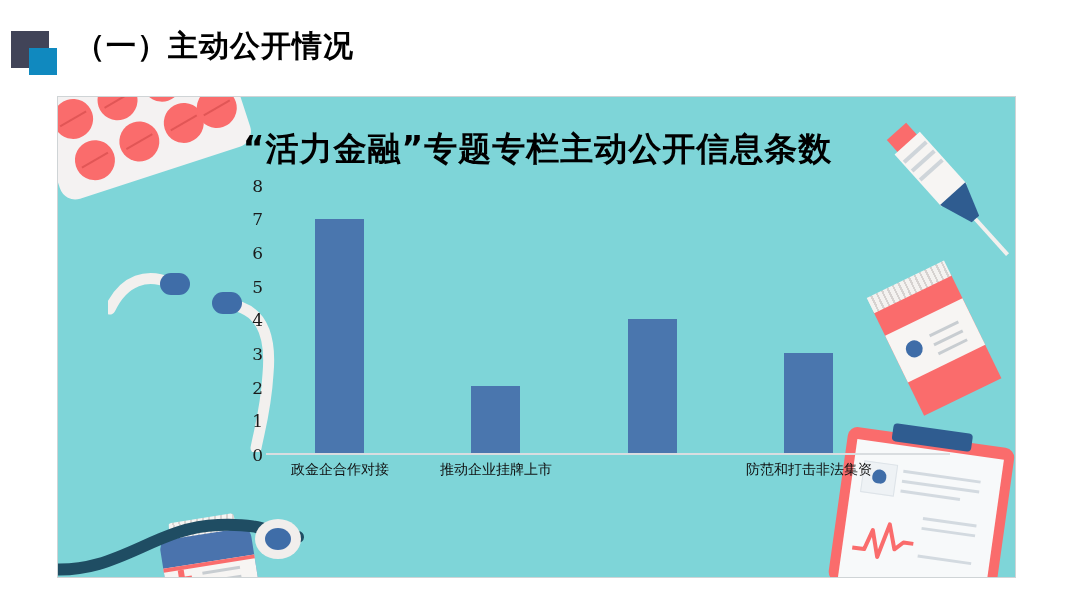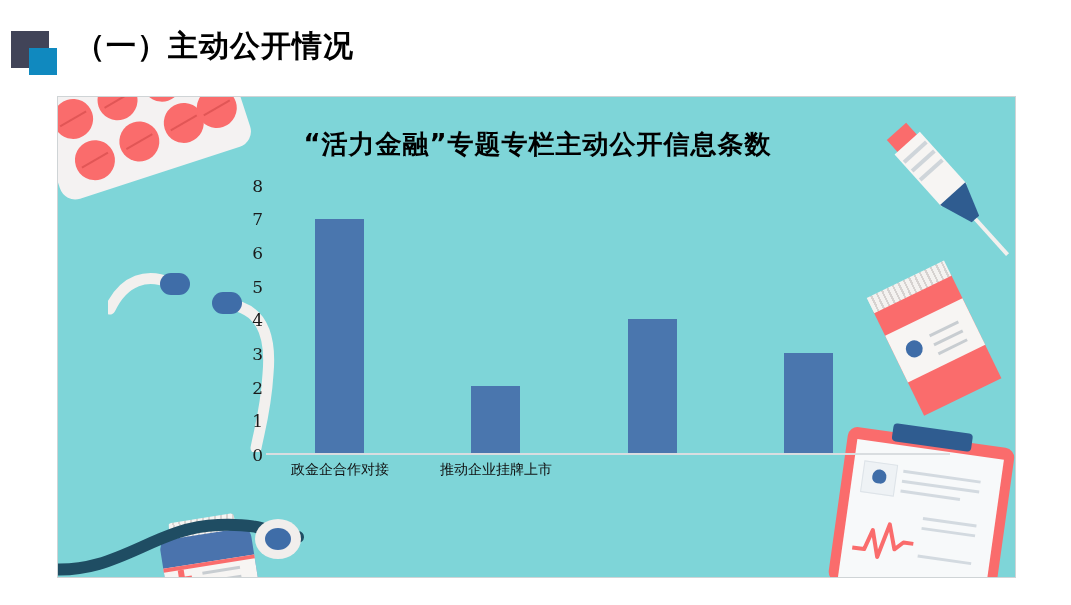--- a/index.html
+++ b/index.html
@@ -229,21 +229,21 @@
     position: absolute;
     height: 3px; background: #d3dae0;
   }
 
   
   #chart-title {
     position: absolute;
     left: 0; top: 30px;
     width: 959px;
     text-align: center;
-    font-size: 26px;
+    font-size: 33px;
     font-weight: bold;
     color: #000000;
     letter-spacing: 1px;
     font-family: "DejaVu Sans", "Liberation Sans", sans-serif;
   }
 
   #plot-area {
     position: absolute;
     left: 0; top: 0;
     width: 959px; height: 482px;
@@ -406,15 +406,16 @@
       <div class="bar" id="bar-0" style="left: 257px; width: 49px; height: 233.8px; background: rgb(74, 118, 174);"></div>
       <div class="bar" id="bar-1" style="left: 413px; width: 49px; height: 66.8px; background: rgb(74, 118, 174);"></div>
       <div class="bar" id="bar-2" style="left: 570px; width: 49px; height: 133.6px; background: rgb(74, 118, 174);"></div>
       <div class="bar" id="bar-3" style="left: 726px; width: 49px; height: 100.2px; background: rgb(74, 118, 174);"></div>
     </div>
 
     <div id="axis-line" style="background: rgb(217, 221, 224);"></div>
 
     <div class="x-tick" style="left:360px;width:156px;">推动企业挂牌上市</div>
     <div class="x-tick" style="left:204px;width:156px;">政金企合作对接</div>
+    <div class="x-tick" style="left:673px;width:156px;">防范和打击非法集资</div>
 
   </div>
 </div>
 
 </body></html>

